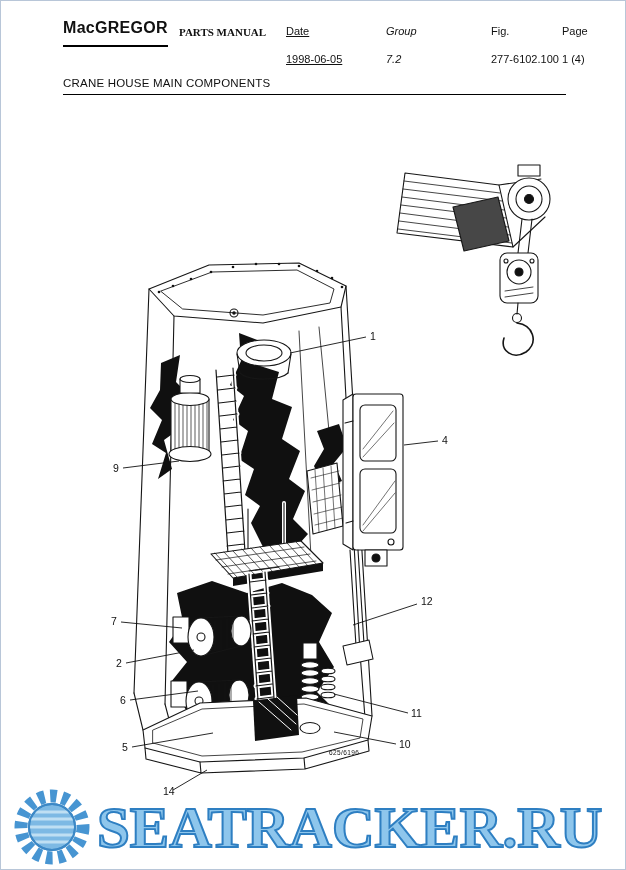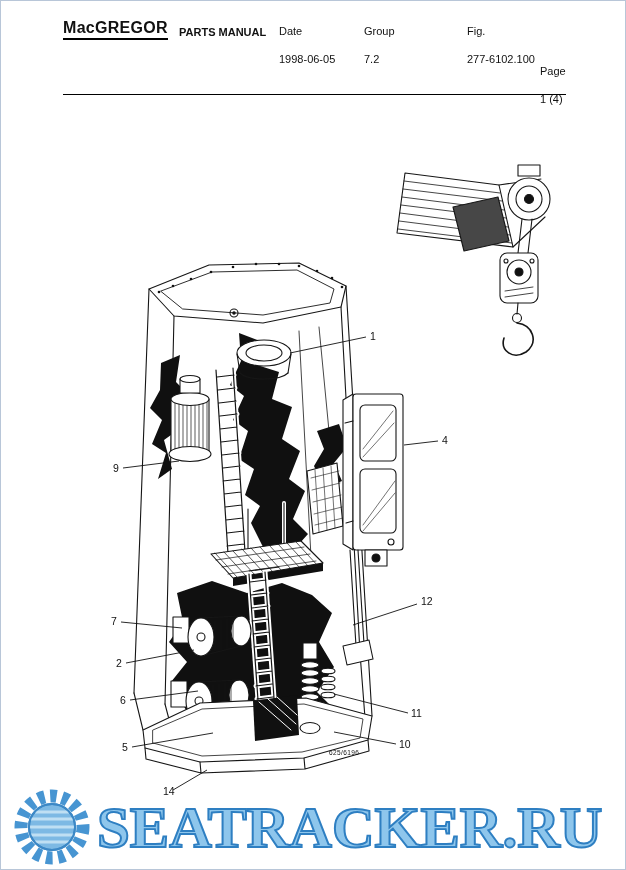--- a/index.html
+++ b/index.html
@@ -1,25 +1,25 @@
 <!DOCTYPE html>
 <html><head>
 <meta charset="utf-8">
 <style>
   html,body{margin:0;padding:0;background:#fff;}
   .page{position:relative;width:626px;height:870px;background:#fff;overflow:hidden;
         border:1px solid #b8c6d8;box-sizing:border-box;
         font-family:"Liberation Sans",sans-serif;color:#111;}
   
   .brand{position:absolute;left:62px;top:18px;font-size:16px;font-weight:700;
-         letter-spacing:.3px;border-bottom:2.5px solid #000;padding-bottom:1px;}
-  .manual-label{position:absolute;left:178px;top:25px;font-size:11px;font-weight:700;}
+         letter-spacing:.3px;border-bottom:2.5px solid #000;padding-bottom:8px;}
+  .manual-label{position:absolute;left:178px;top:25px;font-size:11px;font-weight:700;font-family:Liberation Serif, serif;}
   .fl,.fv{position:absolute;font-size:11px;white-space:nowrap;}
   .fl{top:24px;} .fv{top:52px;}
-  .f0{left:278px;} .f1{left:363px;} .f2{left:466px;} .f3{left:539px;margin-top:40px;}
+  .f0{left:285px;text-decoration:underline;} .f1{left:385px;font-style:italic;} .f2{left:490px;} .f3{left:561px;}
   .doc-title{position:absolute;left:62px;top:76px;font-size:11.5px;letter-spacing:.2px;}
   .rule{position:absolute;left:62px;top:93px;width:503px;border-top:1.3px solid #000;}
   
   .fig{position:absolute;left:0;top:0;width:626px;height:870px;}
   .fig.drawing{z-index:1;}
   .fig.callouts{z-index:4;}
   .callout{font:10.5px "Liberation Sans",sans-serif;fill:#111;}
   .drawnum{font:6.5px "Liberation Sans",sans-serif;fill:#111;letter-spacing:.4px;}
   .leader{stroke:#111;stroke-width:.9;}
   
@@ -38,20 +38,21 @@
   <span class="brand">MacGREGOR</span>
   <span class="manual-label">PARTS MANUAL</span>
   <span class="fl f0">Date</span>
   <span class="fl f1">Group</span>
   <span class="fl f2">Fig.</span>
   <span class="fl f3">Page</span>
   <span class="fv f0">1998-06-05</span>
   <span class="fv f1">7.2</span>
   <span class="fv f2">277-6102.100</span>
   <span class="fv f3">1 (4)</span>
+  <div class="doc-title">CRANE HOUSE MAIN COMPONENTS</div>
   <div class="rule"></div>
 
   <svg class="fig drawing" viewBox="0 0 626 870">
     <g stroke="#161616" stroke-width="1.1" fill="none" stroke-linejoin="round" stroke-linecap="round">
 
       <g>
         <polygon points="404,172 498,184 512,246 396,232" fill="#fff"></polygon>
         <path d="M403,180 L499,192 M402,188 L501,200 M401,196 L503,209 M400,204 L505,217 M399,212 L507,226 M398,220 L509,234 M397,228 L511,242" stroke-width=".8"></path>
         <polygon points="452,206 497,196 508,240 463,250" fill="#474747"></polygon>
         <path d="M498,184 L540,178 M512,246 L544,216"></path>

